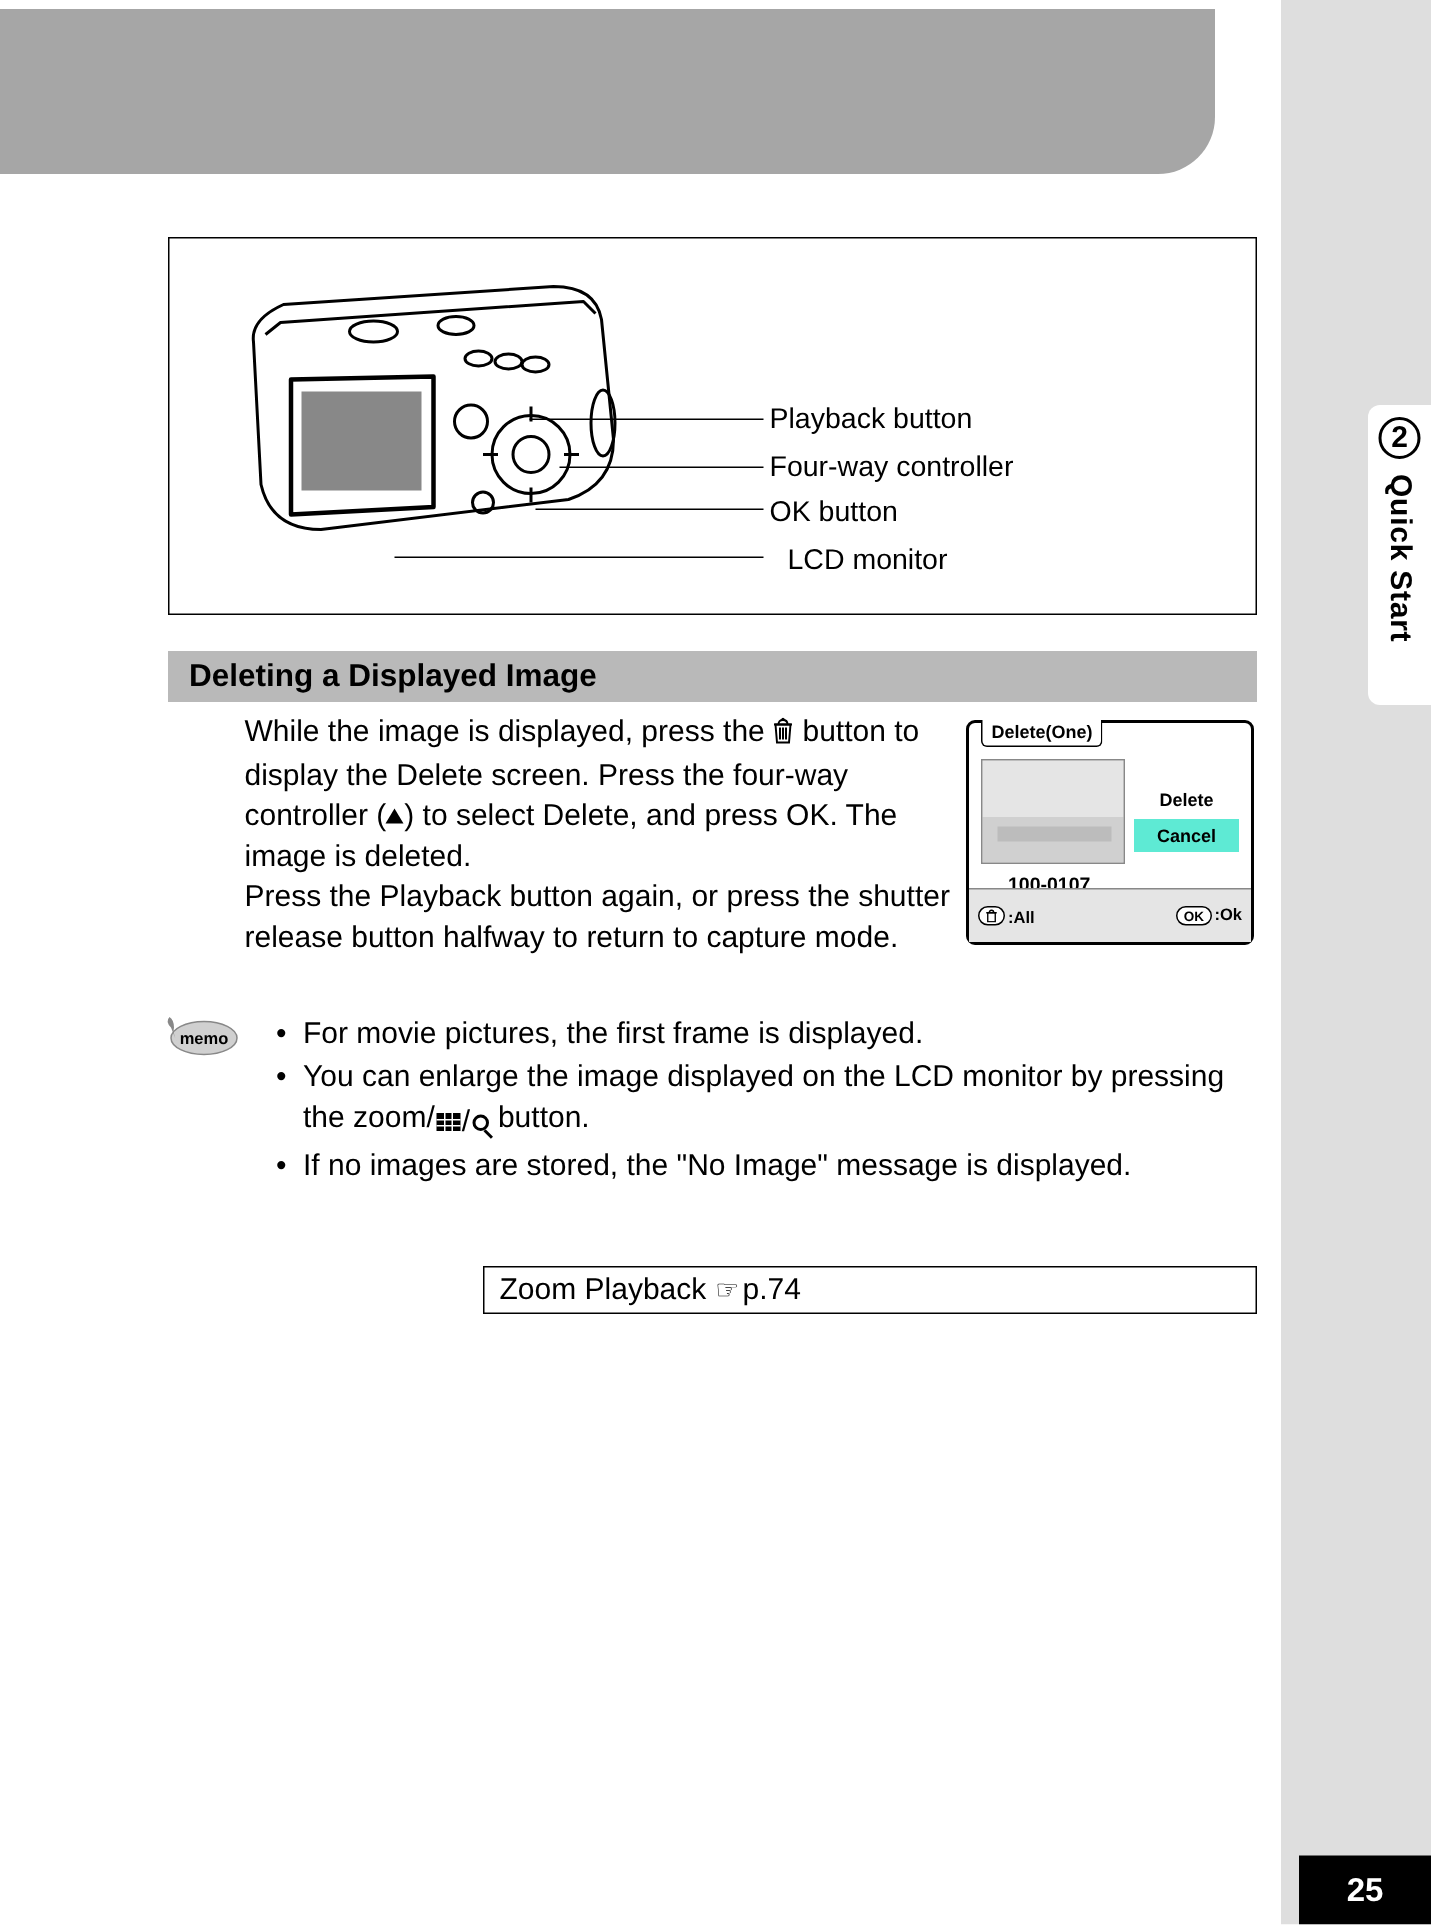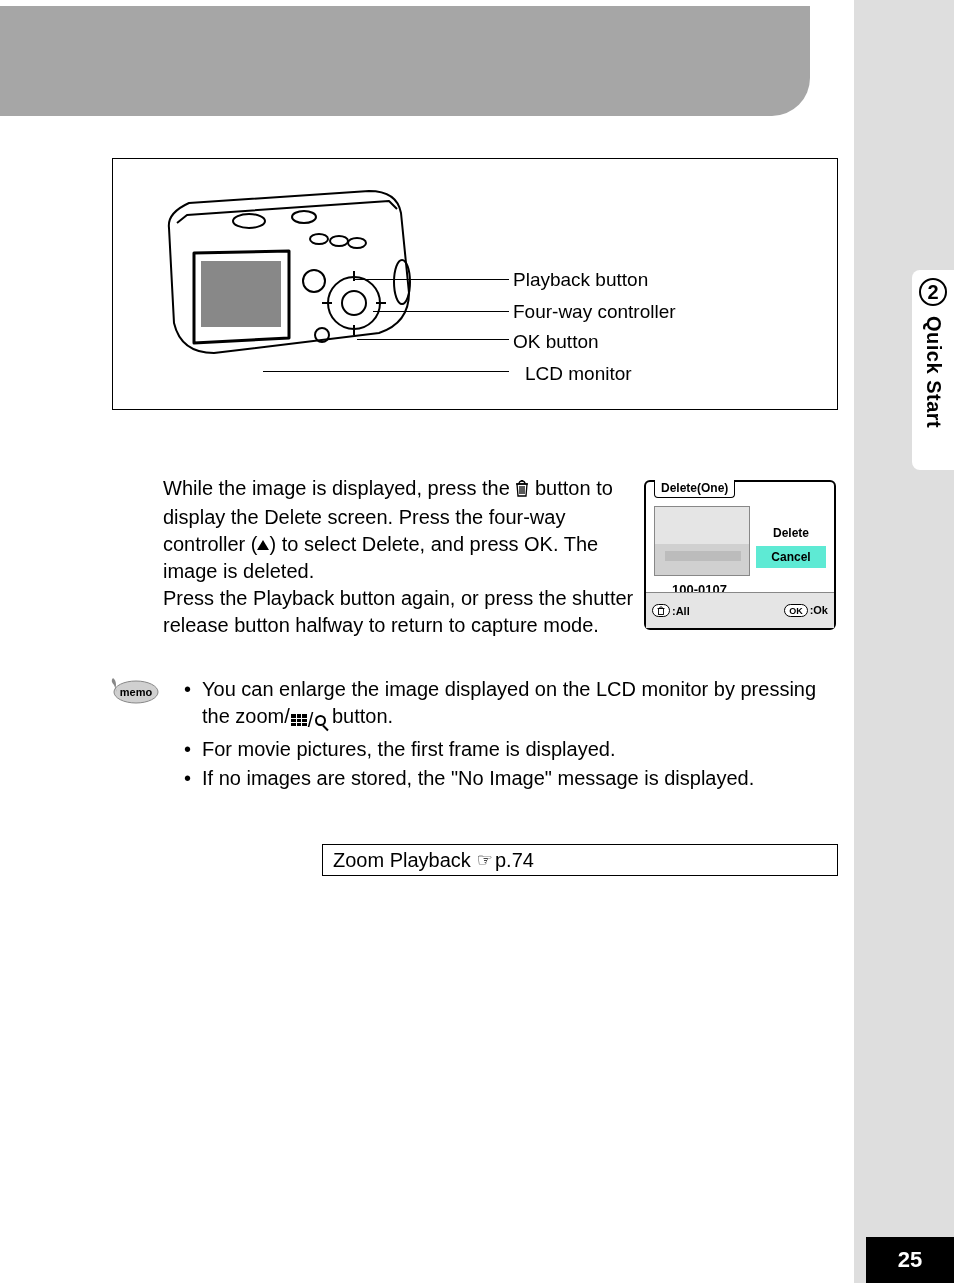--- a/index.html
+++ b/index.html
@@ -354,20 +354,21 @@
     <div class="lead-line l1"></div>
     <div class="lead-line l2"></div>
     <div class="lead-line l3"></div>
     <div class="lead-line l4"></div>
     <div class="lead-label lbl1">Playback button</div>
     <div class="lead-label lbl2">Four-way controller</div>
     <div class="lead-label lbl3">OK button</div>
     <div class="lead-label lbl4">LCD monitor</div>
   </div>
 
+  <div class="heading-bar">Deleting a Displayed Image</div>
 
   <div class="body-para">
     <span>While the image is displayed, press the </span><span class="inline-icon"><svg width="14" height="18" viewBox="0 0 14 18">
           <g stroke="#000" stroke-width="1.3" fill="none">
             <path d="M2 5 L12 5 L11 17 L3 17 Z"></path>
             <path d="M1 5 L13 5"></path>
             <path d="M4 5 Q4 2 7 2 Q10 2 10 5"></path>
             <path d="M5 7 L5 15 M7 7 L7 15 M9 7 L9 15"></path>
             <path d="M6 2 Q7 0 8 2" stroke-width="1"></path>
           </g>
@@ -398,24 +399,24 @@
     </div>
   </div>
 
   <svg class="memo-icon" viewBox="0 0 50 30">
     <ellipse cx="26" cy="15" rx="22" ry="11" fill="#d0d0d0" stroke="#888" stroke-width="1"></ellipse>
     <path d="M4 8 Q0 4 3 1 Q6 3 6 8 Q5 11 8 18" fill="#888"></path>
     <text x="26" y="19" text-anchor="middle" font-size="11" font-weight="bold" fill="#000" font-family="Arial">memo</text>
   </svg>
 
   <ul class="memo-list">
+    <li>For movie pictures, the first frame is displayed.</li>
     <li>
       <span>You can enlarge the image displayed on the LCD monitor by pressing the zoom/</span><span class="zoom-icon-group"><span class="nine-grid"></span>/<span class="magnifier"></span></span><span> button.</span>
     </li>
-    <li>For movie pictures, the first frame is displayed.</li>
     <li>If no images are stored, the "No Image" message is displayed.</li>
   </ul>
 
   <div class="ref-box">
     <span>Zoom Playback </span>
     <span class="pointer-icon">☞</span>
     <span>p.74</span>
   </div>
 
 </div>

